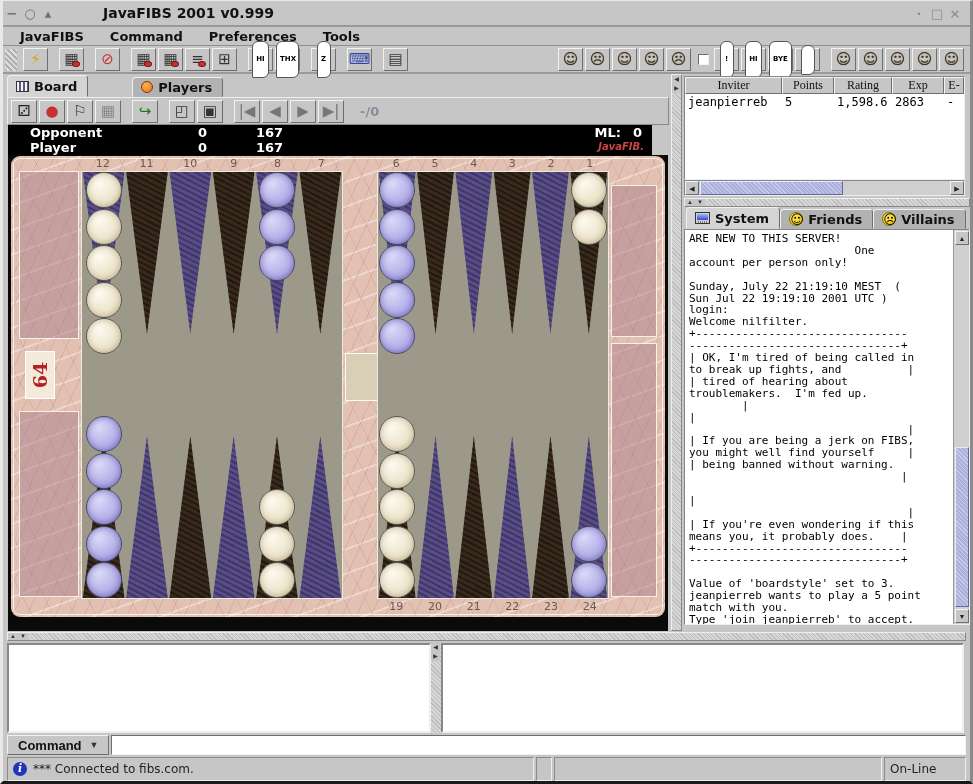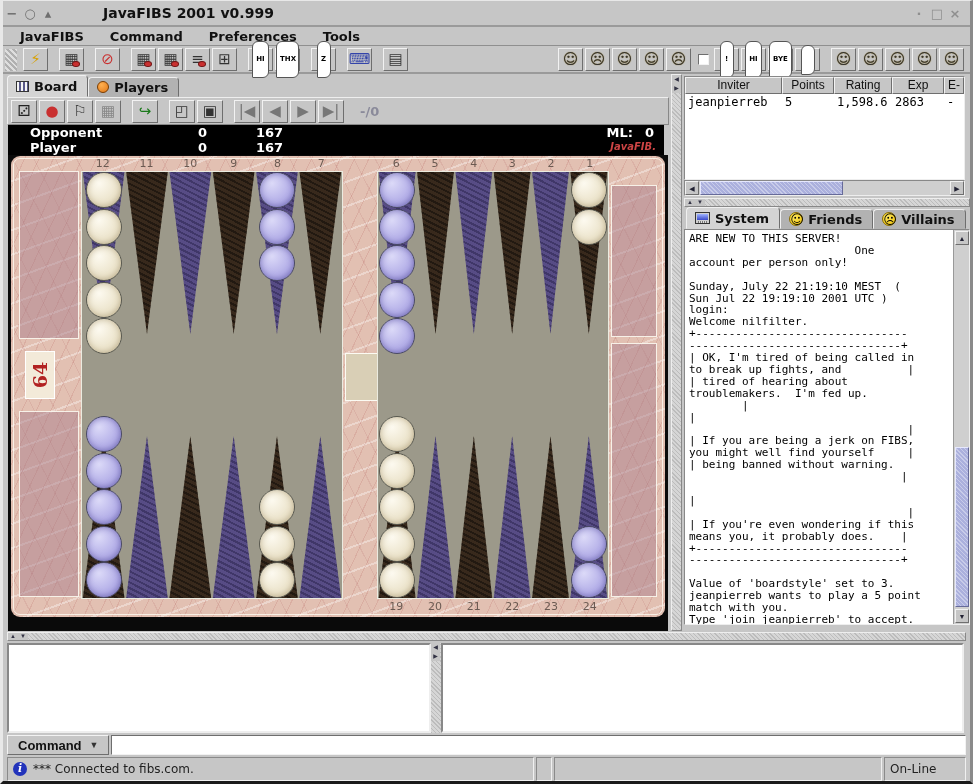--- a/index.html
+++ b/index.html
@@ -42,21 +42,21 @@
     border-color:#6e6e6e #f2f2f2 #f2f2f2 #6e6e6e; margin:0 5px; }
   
   .content { position:absolute; left:0; top:73px; right:0; height:557px; }
   .left-panel { position:absolute; left:4px; top:0; width:662px; height:557px; }
   .vsplit { position:absolute; left:668px; top:0; width:11px; height:557px;
     background:repeating-linear-gradient(45deg,#bcbcbc 0 1px,#d6d6d6 1px 3px);
     border:1px solid; border-color:#eee #888 #888 #eee; }
   .vsplit .sbtn { width:9px; height:9px; font-size:6px; line-height:9px; text-align:center; color:#334; background:#c6c6c6; border:0; display:block; cursor:pointer; }
   .right-panel { position:absolute; left:681px; top:0; width:286px; height:557px; }
   
-  .tabs-row { position:absolute; left:0; top:1px; height:22px; display:flex; align-items:flex-end; }
+  .tabs-row { position:absolute; left:0; top:1px; height:22px; display:flex; align-items:flex-end;gap:44px; }
   .tab { display:flex; align-items:center; gap:5px; font-weight:bold; font-size:13px; color:#111;
     background:#b2b2b2; border:1px solid; border-color:#f0f0f0 #6e6e6e transparent #f0f0f0;
     border-radius:4px 4px 0 0; padding:2px 10px 2px 8px; height:20px; cursor:pointer; }
   .tab.active { background:#d4d4d4; height:22px; }
   .icon-board-sm { width:13px; height:11px; border:1px solid #333;
     background:repeating-linear-gradient(90deg,#f5f5f5 0 2px,#5a5a8a 2px 4px); }
   .icon-pumpkin { width:12px; height:12px; border-radius:50%;
     background:radial-gradient(circle at 35% 30%, #ffb050, #e07818); border:1px solid #7a3c00; }
   .tab-smiley { font-size:13px; color:#000; width:14px; height:14px; line-height:14px; text-align:center;
     background:radial-gradient(circle at 35% 30%, #ffe95e, #efbf00); border:1px solid #8a6d00; border-radius:50%; }
@@ -64,21 +64,21 @@
   .icon-monitor::before { content:""; position:absolute; left:1px; top:1px; right:1px; height:6px;
     background:linear-gradient(#9fb3ff,#3a49c8); }
   .icon-monitor::after { content:""; position:absolute; left:2px; bottom:0; right:2px; height:2px;
     background:repeating-linear-gradient(90deg,#777 0 1px,#ddd 1px 2px); }
   
   .board-toolbar { position:absolute; left:0; top:23px; right:0; height:28px; background:#c6c6c6;
     border:1px solid; border-color:#eee #888 #888 #eee; display:flex; align-items:center; padding-left:3px; }
   .board-toolbar .tbtn { width:26px; height:23px; }
   .move-counter { font-weight:bold; font-size:13px; color:#8a8a9a; margin-left:14px; }
   
-  .scorebar { position:absolute; left:1px; top:51px; right:5px; height:30px; background:#000; color:#fff;
+  .scorebar { position:absolute; left:1px; top:51px; right:17px; height:30px; background:#000; color:#fff;
     font-weight:bold; font-size:13px; }
   .score-row { position:absolute; left:0; right:0; height:15px; line-height:15px; }
   .score-row .nm { position:absolute; left:22px; }
   .score-row .sc { position:absolute; left:190px; }
   .score-row .pp { position:absolute; left:248px; }
   .ml { position:absolute; right:10px; top:0; line-height:15px; }
   .ml .v { margin-left:12px; }
   .brand { position:absolute; right:8px; top:15px; line-height:14px; font-style:italic; font-size:10px; color:#cc4444; }
   
   .board { position:absolute; left:1px; top:81px; width:660px; height:476px; background:#0a0a0a; }
@@ -115,21 +115,21 @@
   .cubebox { position:absolute; left:8px; top:180px; width:30px; height:48px; background:#f3ead9;
     border:1px solid #fff; display:flex; align-items:center; justify-content:center; }
   .cube64 { transform:rotate(-90deg); font-weight:bold; font-size:19px; color:#b22222; font-family:"DejaVu Serif",serif; }
   .barbox { position:absolute; left:334px; top:197px; width:36px; height:48px; background:#d9cfb6;
     border:1px solid rgba(255,255,250,.9); }
   
   .invite-area { position:absolute; left:0; top:2px; right:5px; height:104px; background:#fff;
     border:1px solid; border-color:#888 #eee #eee #888; overflow:hidden; }
   .inv-head { display:flex; height:17px; }
   .inv-head .hc { background:#c6c6c6; border:1px solid; border-color:#f2f2f2 #6e6e6e #6e6e6e #f2f2f2;
-    font-size:12px; text-align:center; line-height:15px; color:#111; font-family:Liberation Sans, sans-serif; }
+    font-size:12px; text-align:center; line-height:15px; color:#111; font-family:Liberation Serif, serif; }
   .inv-row { display:flex; height:16px; font-family:"DejaVu Sans Mono",monospace; font-size:12px; color:#000; }
   .inv-row .rc { line-height:16px; padding:0 3px; white-space:nowrap; overflow:hidden; }
   .c0{width:97px;} .c1{width:52px;} .c2{width:58px;} .c3{width:52px;} .c4{flex:1;}
   .rc.num { text-align:left; }
   
   .hscroll { position:absolute; left:0; top:106px; right:5px; height:16px; background:#cfcfcf;
     border:1px solid; border-color:#888 #eee #eee #888; }
   .sq { position:absolute; width:14px; height:14px; background:#c6c6c6; border:1px solid;
     border-color:#f2f2f2 #6e6e6e #6e6e6e #f2f2f2; font-size:7px; line-height:13px; text-align:center;
     color:#223; padding:0; cursor:pointer; }

